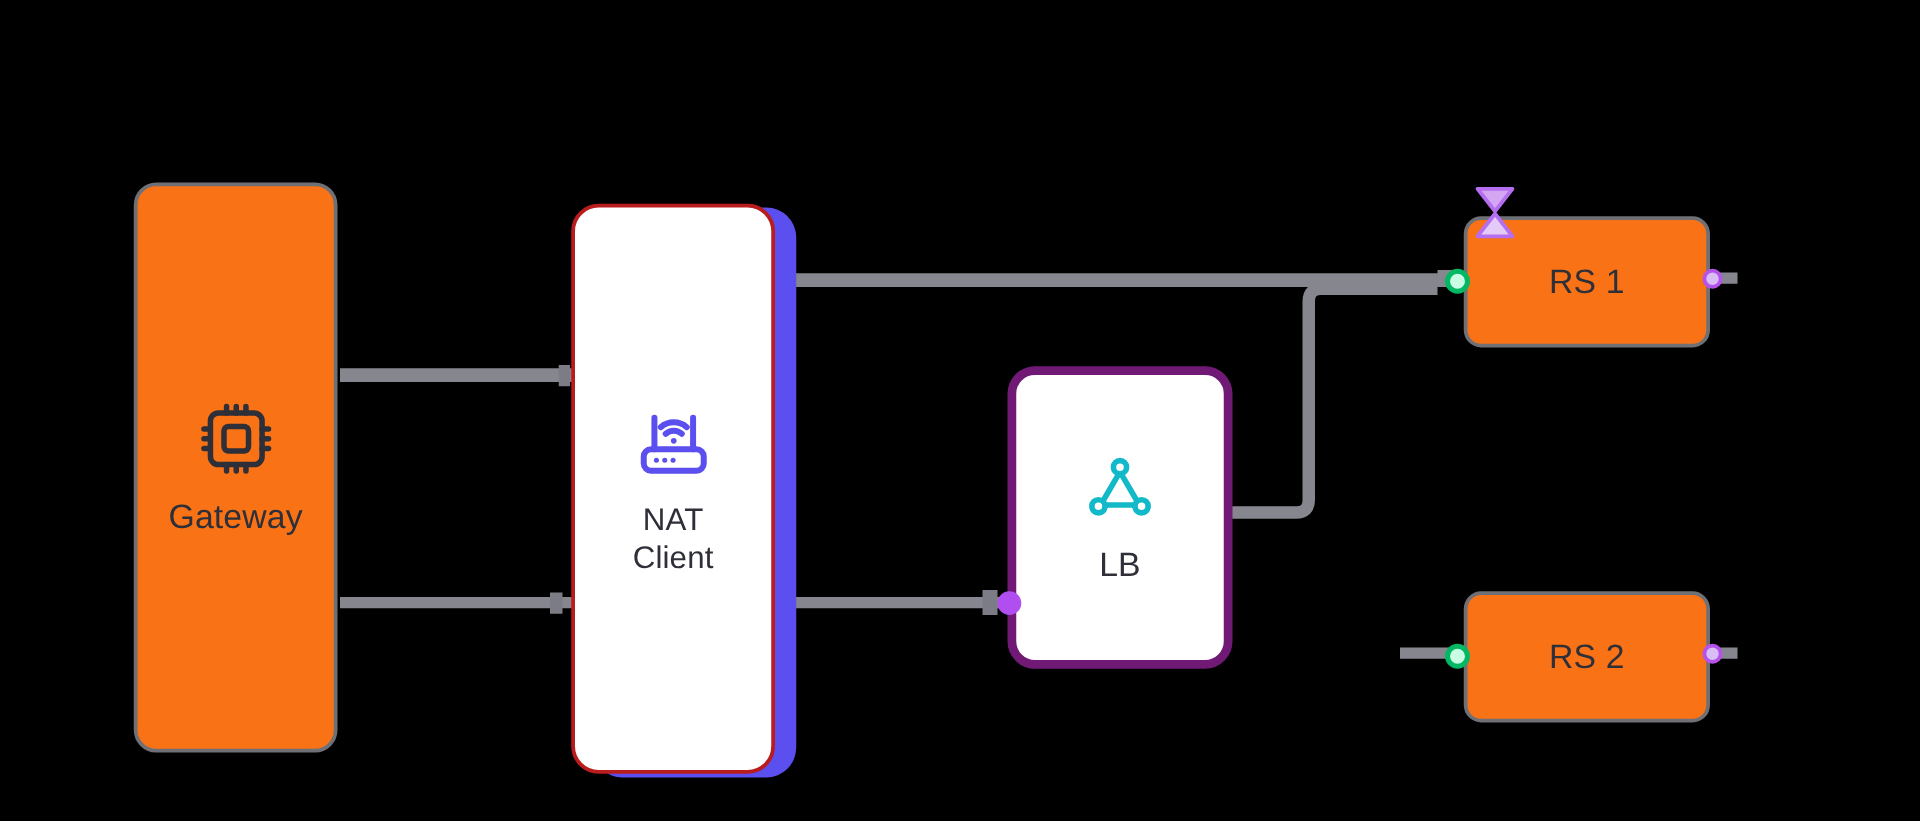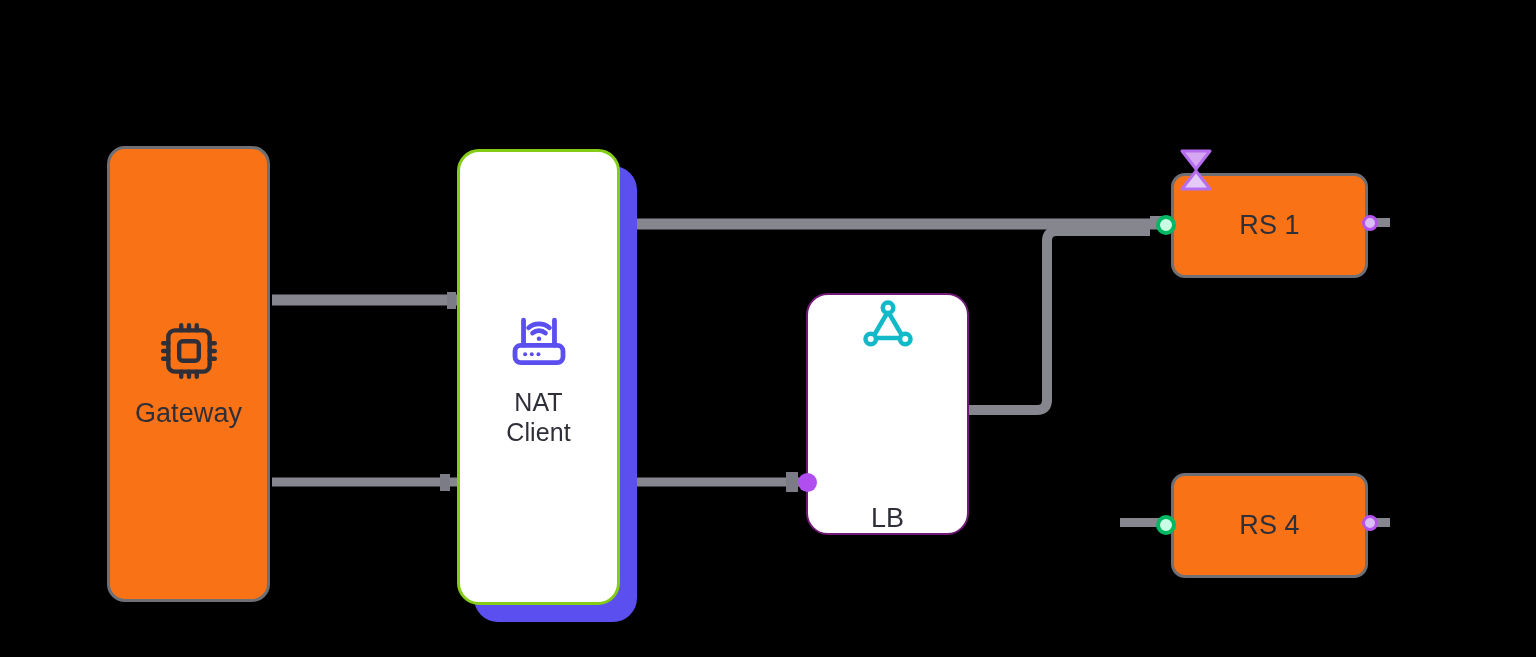--- a/index.html
+++ b/index.html
@@ -23,28 +23,28 @@
 
   .icon-wrap{display:flex;align-items:center;justify-content:center;}
 
   
   #client{left:107px;top:146px;width:163px;height:456px;border-radius:18px;}
   #client .icon-wrap{margin-bottom:16px;}
 
   
   #nat-shadow{position:absolute;left:474px;top:166px;width:163px;height:456px;
               background:#5b4fef;border-radius:24px;}
-  #nat{left:457px;top:149px;width:163px;height:456px;
-       border:3px solid #84cc16;}
+  #nat{left:457px;top:163px;width:163px;height:456px;
+       border:3px solid #b91c1c;}
   #nat .icon-wrap{margin-bottom:14px;}
   #nat .node-label{margin-top:2px;}
 
   
-  #lb{left:806px;top:293px;width:163px;height:242px;
-      border:2px solid #701a75;justify-content:space-between;}
+  #lb{left:806px;top:293px;width:180px;height:242px;
+      border:7px solid #701a75;}
   #lb .icon-wrap{margin-bottom:16px;}
 
   
   #rs1{left:1171px;top:173px;width:197px;height:105px;}
   #rs2{left:1171px;top:473px;width:197px;height:105px;}
 
   
   .port{position:absolute;border-radius:50%;box-sizing:border-box;}
   .port-in{width:20px;height:20px;background:#c9fde4;border:4px solid #02b864;}
   .port-out{width:16px;height:16px;background:#d9bdf5;border:3px solid #b552ea;}
@@ -150,21 +150,21 @@
 
   <div class="node node-gray" id="rs1">
     <span class="node-label big">RS 1</span>
   </div>
   <svg style="position:absolute;left:1176px;top:148px;" width="40" height="46" viewBox="0 0 40 46">
     <path d="M6 3 H34 L20 21 Z" fill="#d5a6f2" stroke="#b56ef0" stroke-width="3" stroke-linejoin="round"></path>
     <path d="M20 23 L34 41 H6 Z" fill="#e4caf7" stroke="#b56ef0" stroke-width="3" stroke-linejoin="round"></path>
   </svg>
 
   <div class="node node-gray" id="rs2">
-    <span class="node-label big">RS 4</span>
+    <span class="node-label big">RS 2</span>
   </div>
 
   <div class="port port-in" id="rs1-in"></div>
   <div class="port port-out" id="rs1-out"></div>
   <div class="port port-in" id="rs2-in"></div>
   <div class="port port-out" id="rs2-out"></div>
   <div class="port port-lb" id="lb-in"></div>
 
   <div class="edge-label" id="lbl-c-nat-top"></div>
   <div class="edge-label" id="lbl-c-nat-bot"></div>

